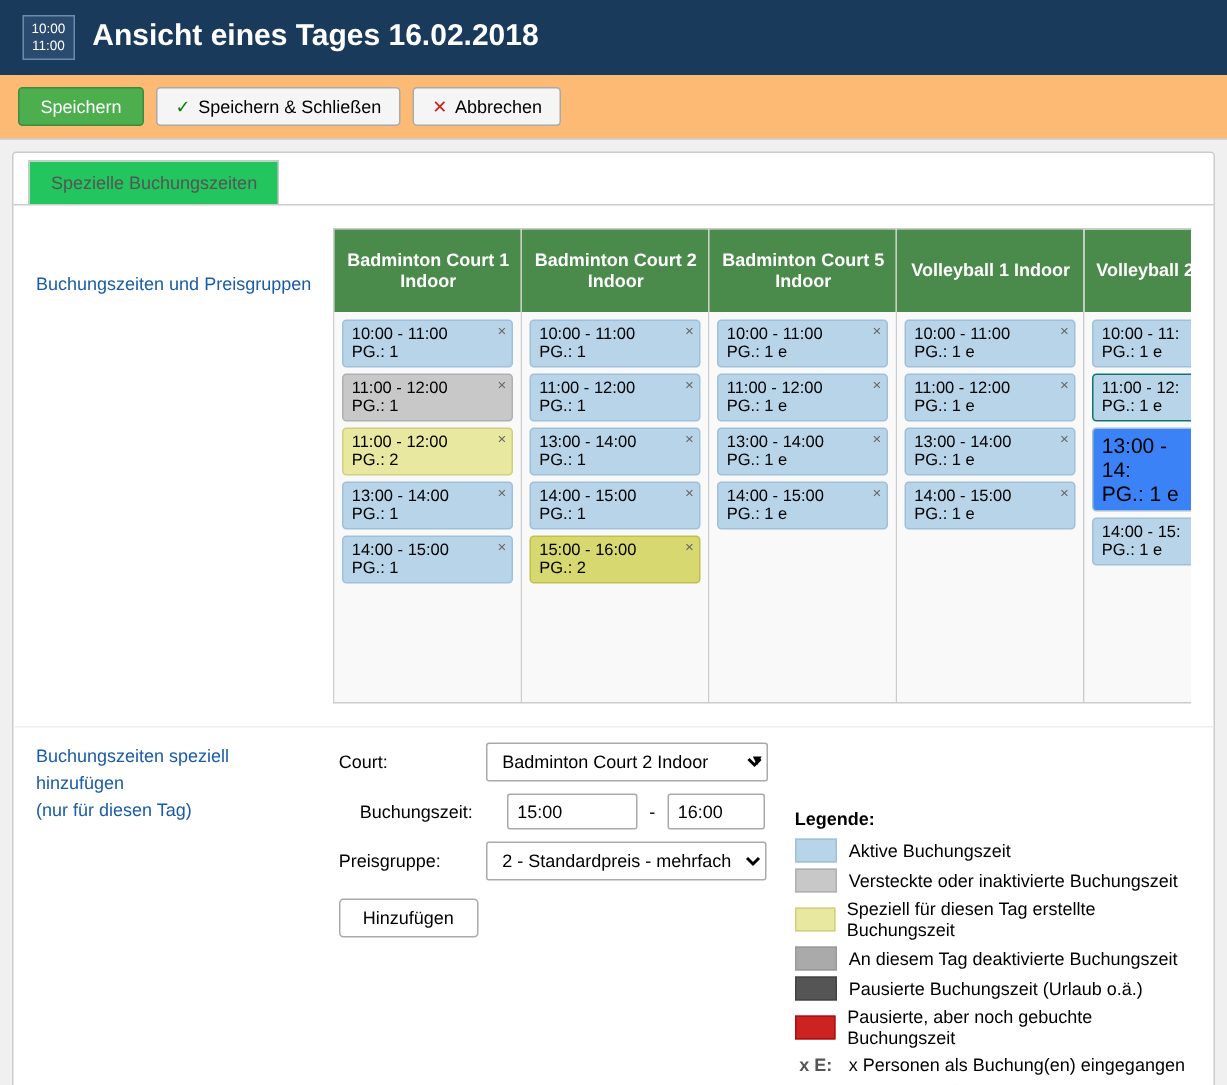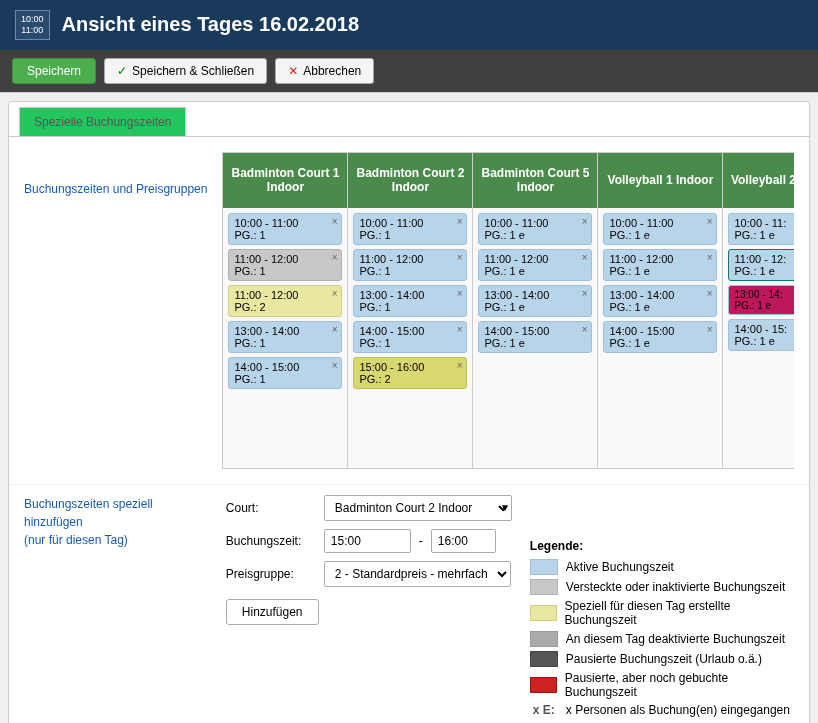--- a/index.html
+++ b/index.html
@@ -8,21 +8,21 @@
 </head>
 <body>
 
 <div style="background:#1a3a5c;color:white;padding:10px 15px;display:flex;align-items:center;gap:12px;">
   <div style="background:#2a4a6e;border:1px solid #6a8aae;padding:3px 5px;font-size:9px;color:white;line-height:1.2;text-align:center;">
     10:00<br>11:00
   </div>
   <span style="font-size:20px;font-weight:bold;">Ansicht eines Tages 16.02.2018</span>
 </div>
 
-<div style="background:#404040;border-bottom:1px solid #ccc;padding:8px 12px;display:flex;gap:8px;align-items:center;">
+<div style="background:#fdba74;border-bottom:1px solid #ccc;padding:8px 12px;display:flex;gap:8px;align-items:center;">
   <button style="background:#4cae4c;color:white;border:1px solid #3d8b3d;border-radius:3px;padding:5px 14px;cursor:pointer;font-size:12px;display:flex;align-items:center;gap:5px;">Speichern</button>
   <button style="background:#f5f5f5;border:1px solid #aaa;border-radius:3px;padding:5px 12px;cursor:pointer;font-size:12px;display:flex;align-items:center;gap:5px;">
     <span style="color:green;">✓</span> 
       <span>Speichern &amp; Schließen</span>
   </button>
   <button style="background:#f5f5f5;border:1px solid #aaa;border-radius:3px;padding:5px 12px;cursor:pointer;font-size:12px;display:flex;align-items:center;gap:5px;">
     <span style="color:#cc2222;">✕</span> 
       <span>Abbrechen</span>
   </button>
 </div>
@@ -161,21 +161,21 @@
           </div>
           <div style="padding:5px;background:#f9f9f9;min-height:260px;">
             <div style="position:relative;background:#b8d4e8;border:1px solid #a0bfd8;border-radius:3px;padding:3px 5px;margin-bottom:4px;font-size:11px;">
               <span>10:00 - 11:</span><br>
               <span>PG.: 1 e</span>
             </div>
             <div style="position:relative;background:#b8d4e8;border:1px solid #0f766e;border-radius:3px;padding:3px 5px;margin-bottom:4px;font-size:11px;">
               <span>11:00 - 12:</span><br>
               <span>PG.: 1 e</span>
             </div>
-            <div style="position:relative;background:#be185d;border:1px solid #a0bfd8;border-radius:3px;padding:3px 5px;margin-bottom:4px;font-size:10px;">
+            <div style="position:relative;background:#3b82f6;border:1px solid #a0bfd8;border-radius:3px;padding:3px 5px;margin-bottom:4px;font-size:14px;">
               <span>13:00 - 14:</span><br>
               <span>PG.: 1 e</span>
             </div>
             <div style="position:relative;background:#b8d4e8;border:1px solid #a0bfd8;border-radius:3px;padding:3px 5px;margin-bottom:4px;font-size:11px;">
               <span>14:00 - 15:</span><br>
               <span>PG.: 1 e</span>
             </div>
           </div>
         </div>
 
@@ -193,21 +193,21 @@
       <div style="display:flex;align-items:center;margin-bottom:8px;gap:8px;">
         <span style="min-width:90px;font-size:12px;">Court:</span>
         <select style="border:1px solid #aaa;border-radius:2px;padding:4px 6px;font-size:12px;background:white;width:200px;">
           <option>Badminton Court 2 Indoor</option>
           <option>Badminton Court 1 Indoor</option>
           <option>Badminton Court 3 Indoor</option>
           <option>Volleyball 1 Indoor</option>
         </select>
         <span style="margin-left:-20px;font-size:10px;">▼</span>
       </div>
-      <div style="display:flex;align-items:center;margin-bottom:8px;gap:8px;">
+      <div style="display:flex;align-items:center;margin-bottom:8px;gap:8px;justify-content:flex-end;">
         <span style="min-width:90px;font-size:12px;">Buchungszeit:</span>
         <input type="text" value="15:00" style="border: 1px solid rgb(170, 170, 170); border-radius: 2px; padding: 4px 6px; font-size: 12px; width: 87px;">
         <span style="font-size:12px;">-</span>
         <input type="text" value="16:00" style="border: 1px solid rgb(170, 170, 170); border-radius: 2px; padding: 4px 6px; font-size: 12px; width: 65px;">
       </div>
       <div style="display:flex;align-items:center;margin-bottom:12px;gap:8px;">
         <span style="min-width:90px;font-size:12px;">Preisgruppe:</span>
         <select style="border:1px solid #aaa;border-radius:2px;padding:4px 6px;font-size:12px;background:white;width:200px;">
           <option>2 - Standardpreis - mehrfach</option>
           <option>1 - Standardpreis</option>

